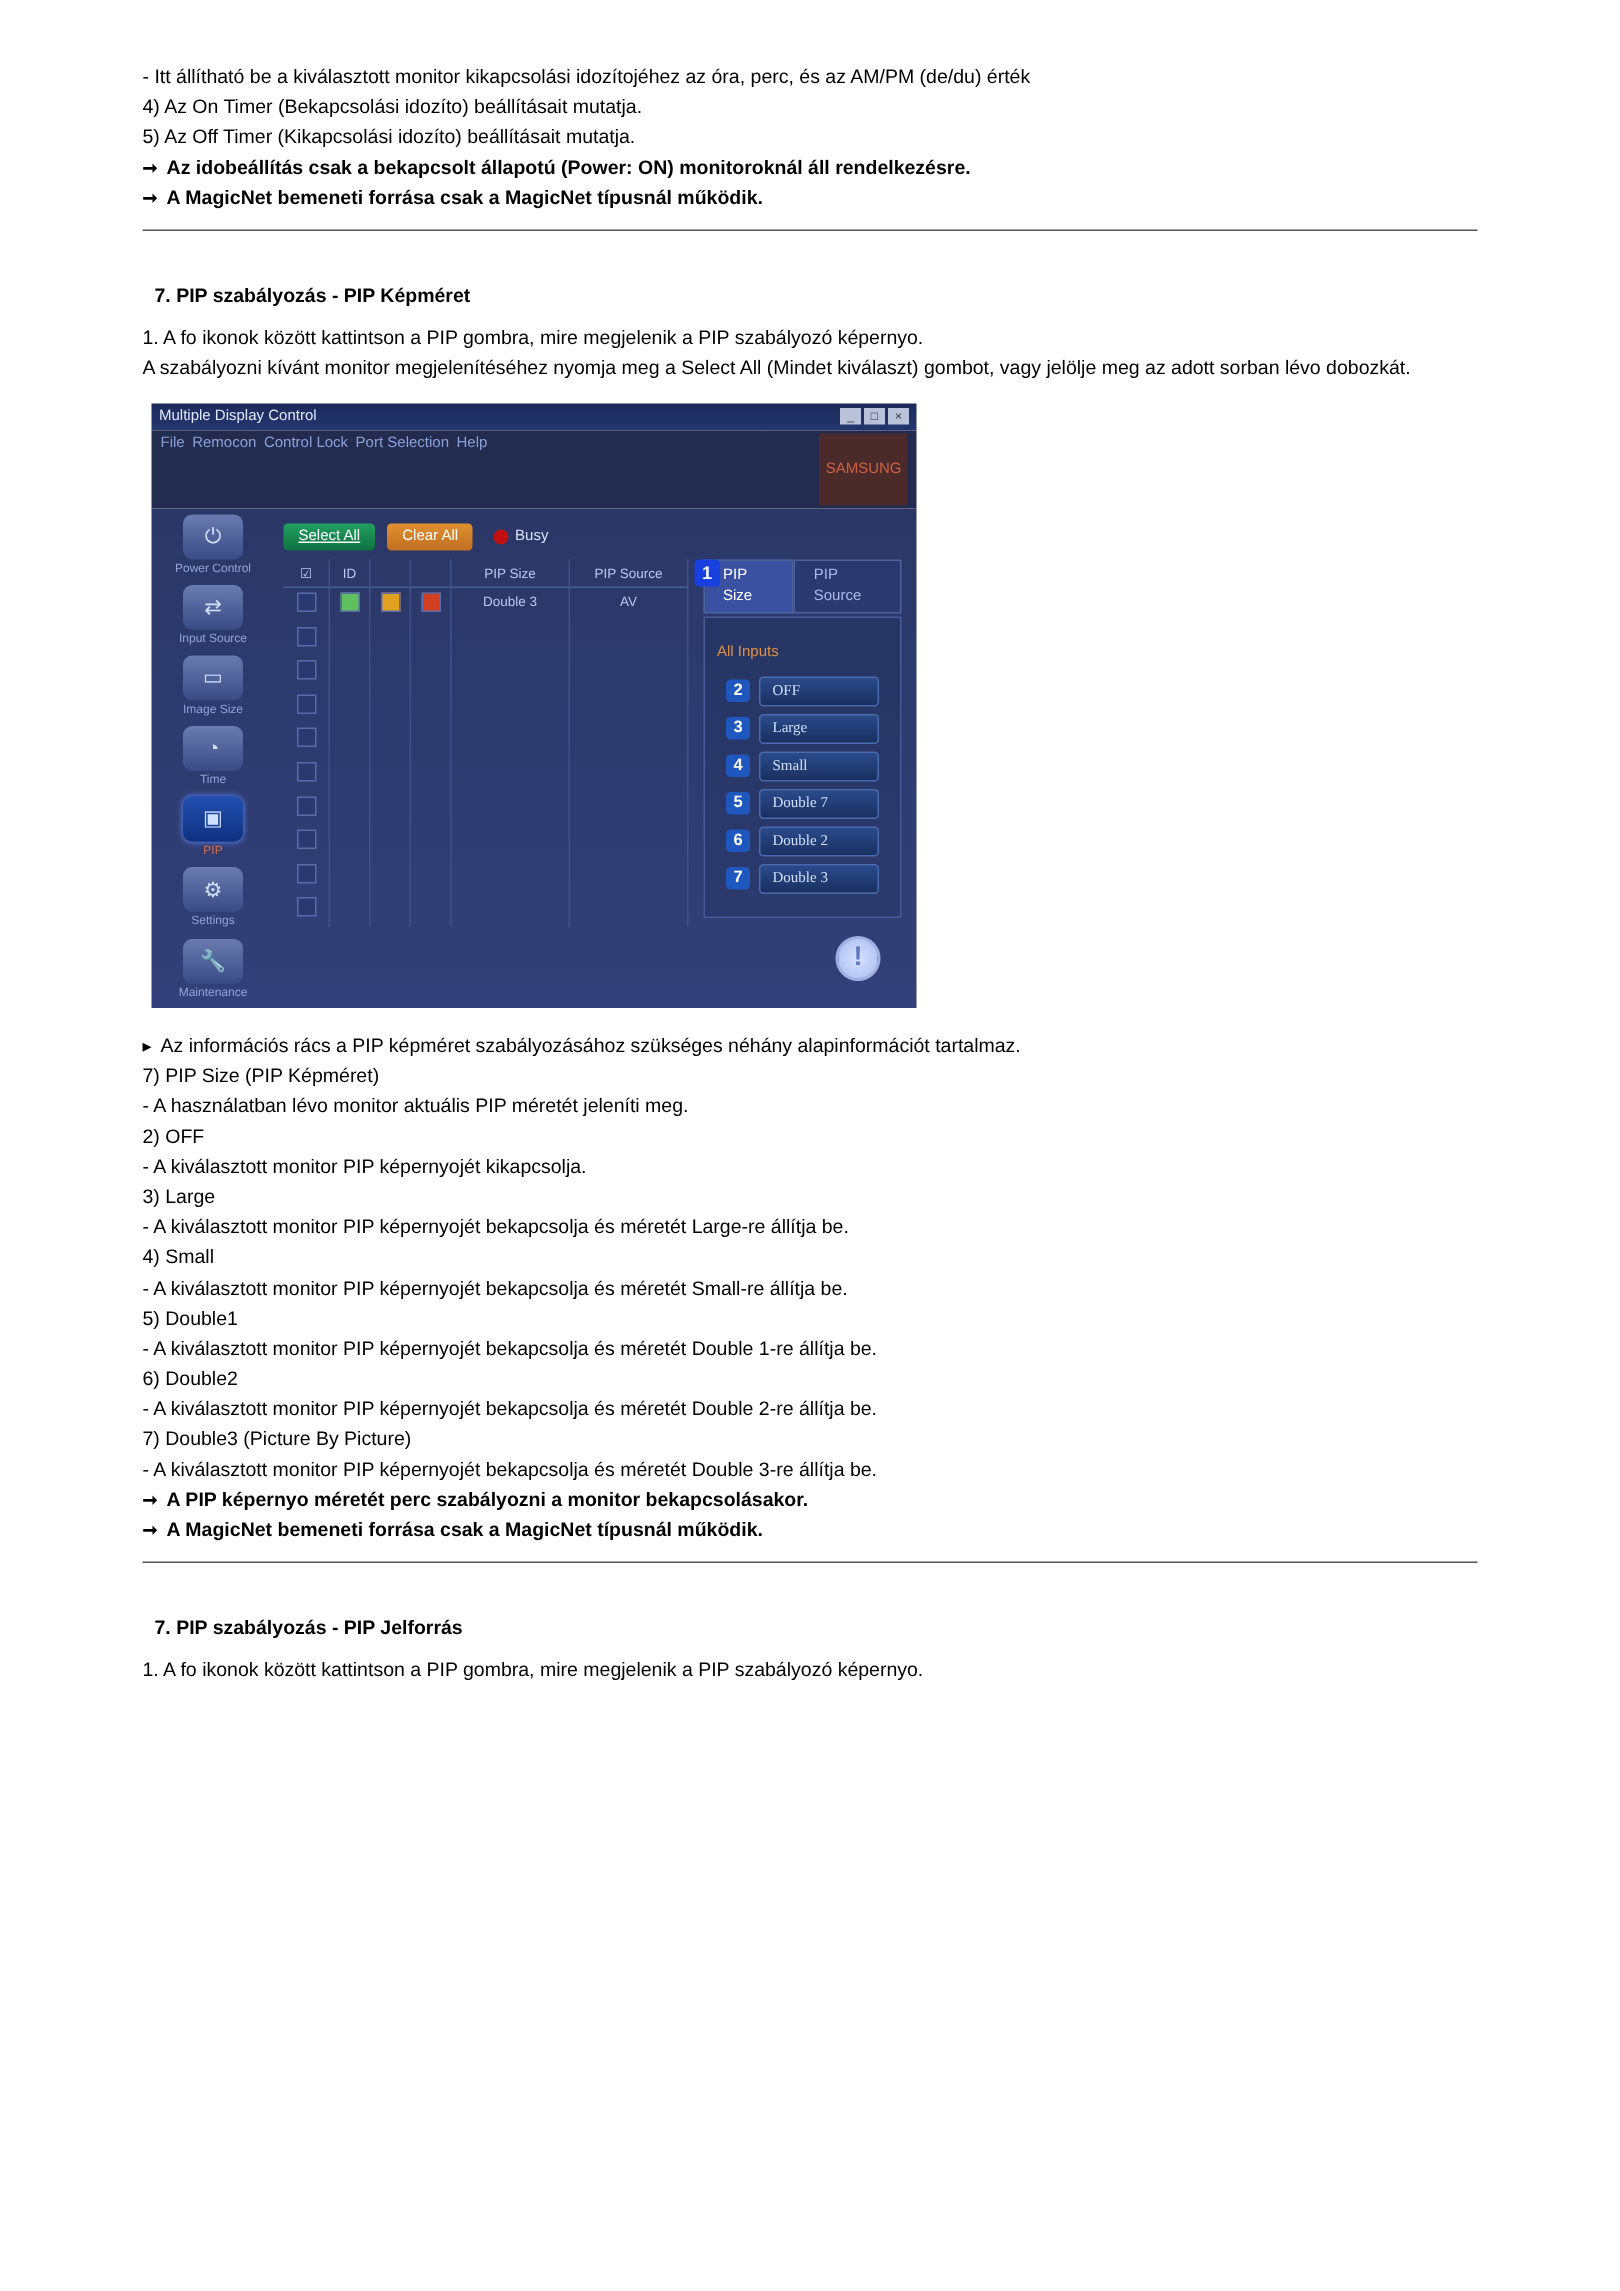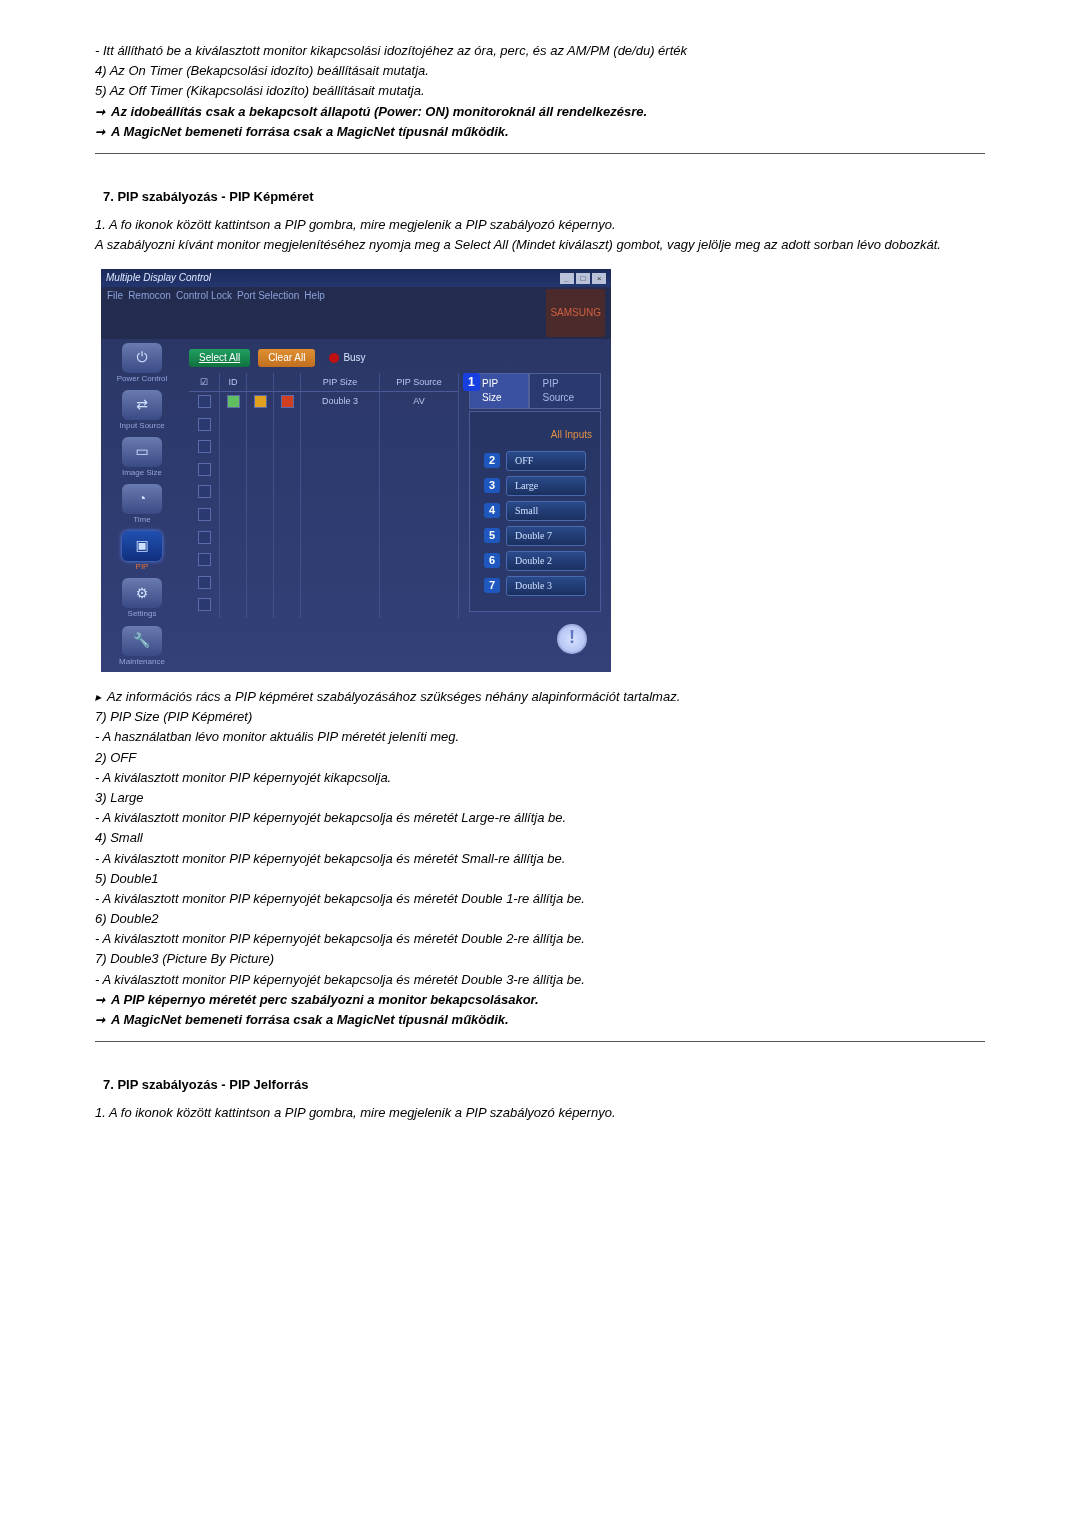--- a/index.html
+++ b/index.html
@@ -19,36 +19,35 @@
   .arrow-line::before { content: "\279E"; margin-right: 6px; font-size: 12px; }
   .tri-line { margin-left: 24px; }
   .tri-line::before { content: "\25B8"; margin-right: 6px; font-size: 12px; }
   .bold { font-weight: bold; }
   hr.sep {
     border: none;
     border-top: 1px solid #555;
     margin: 12px 0 34px 0;
   }
   .section-title { font-weight: bold; margin-bottom: 10px; margin-left: 8px; }
-  .para { margin: 2px 0; font-style: italic; }
+  .para { margin: 2px 0; }
   
   
   .mdc-wrap {
     width: 510px;
     margin: 14px 0 16px 6px;
   }
   .mdc-titlebar {
     background: linear-gradient(#1b2a5a, #24366f);
     color: #e0e8ff;
     font-size: 10px;
     padding: 2px 5px;
     display: flex;
     justify-content: space-between;
     align-items: center;
-    font-style: italic;
   }
   .win-btns span {
     display:inline-block; width:14px; height:11px; background:#b9c2d8; margin-left:2px;
     font-size:8px; text-align:center; line-height:11px; color:#333;
   }
   .mdc-menubar {
     background: #232c4f;
     color: #8aa0d8;
     font-size: 10px;
     padding: 2px 6px;
@@ -102,21 +101,21 @@
   .tab-btn.active { background:#3a50a0; color:#fff; }
   .badge1 {
     position:absolute; left:-6px; top:0px;
     background:#1840e0; color:#fff; font-weight:bold; font-size:12px;
     padding:1px 5px; border-radius:3px;
   }
   .panel-body {
     border:1px solid #4a5a99; margin-top:2px; padding:6px 8px 10px 8px;
     background:rgba(30,45,90,0.3); min-height:160px;
   }
-  .all-inputs { text-align:right; color:#e09040; font-size:10px; padding:10px 0 4px 0;}
+  .all-inputs { text-align:left; color:#e09040; font-size:10px; padding:10px 0 4px 0;}
   .opt-row { display:flex; align-items:center; gap:6px; margin:5px 6px; }
   .num-badge {
     background:#1e58bf; color:#fff; font-weight:bold; font-size:11px;
     width:16px; height:15px; border-radius:3px; text-align:center; line-height:15px;
   }
   .opt-pill {
     flex:1; font-size:10px; color:#cfe0ff;
     background:linear-gradient(#2a4a8a,#1a3060);
     border:1px solid #4a6ab0; border-radius:3px; padding:2px 8px;font-family:Liberation Serif, serif;
   }

